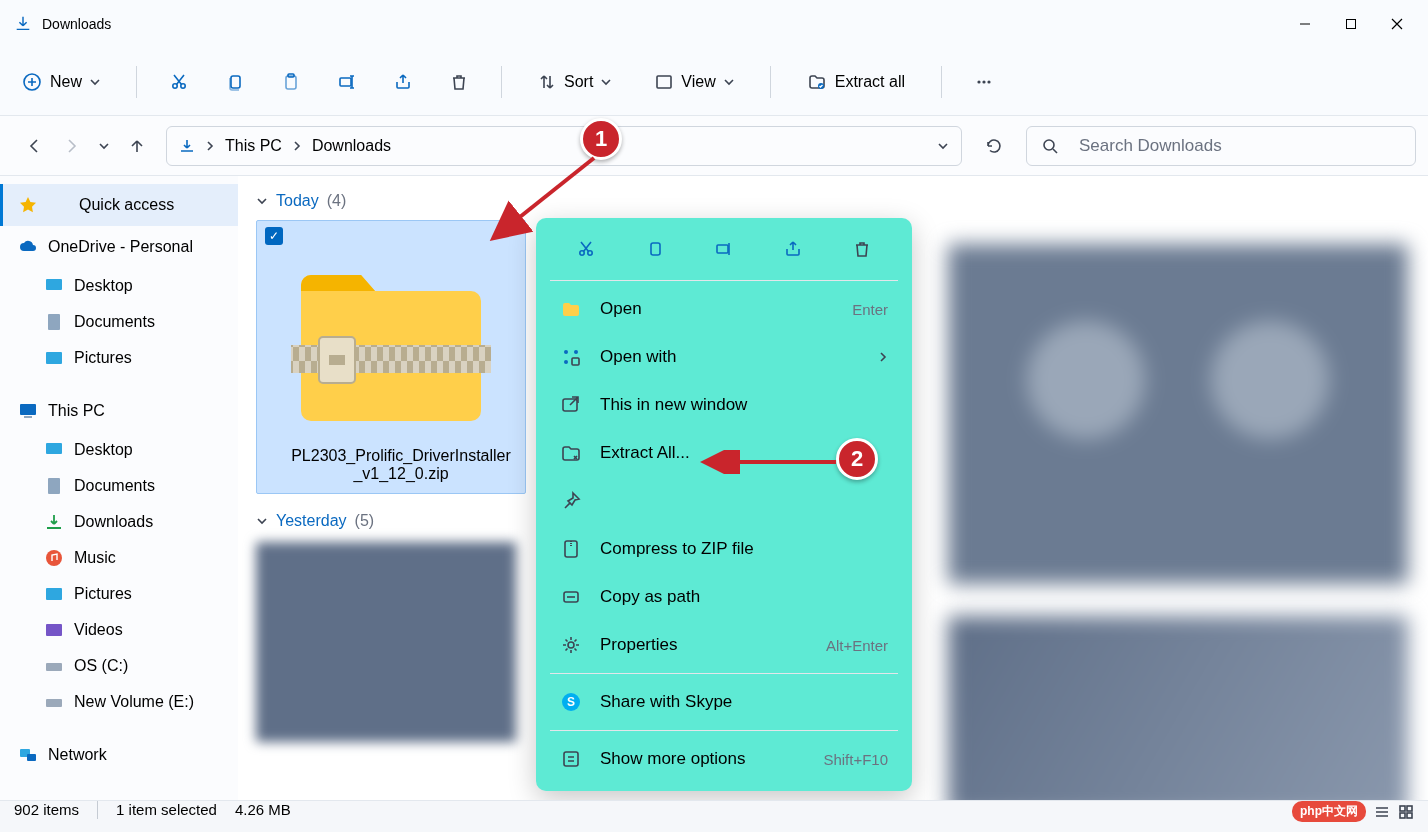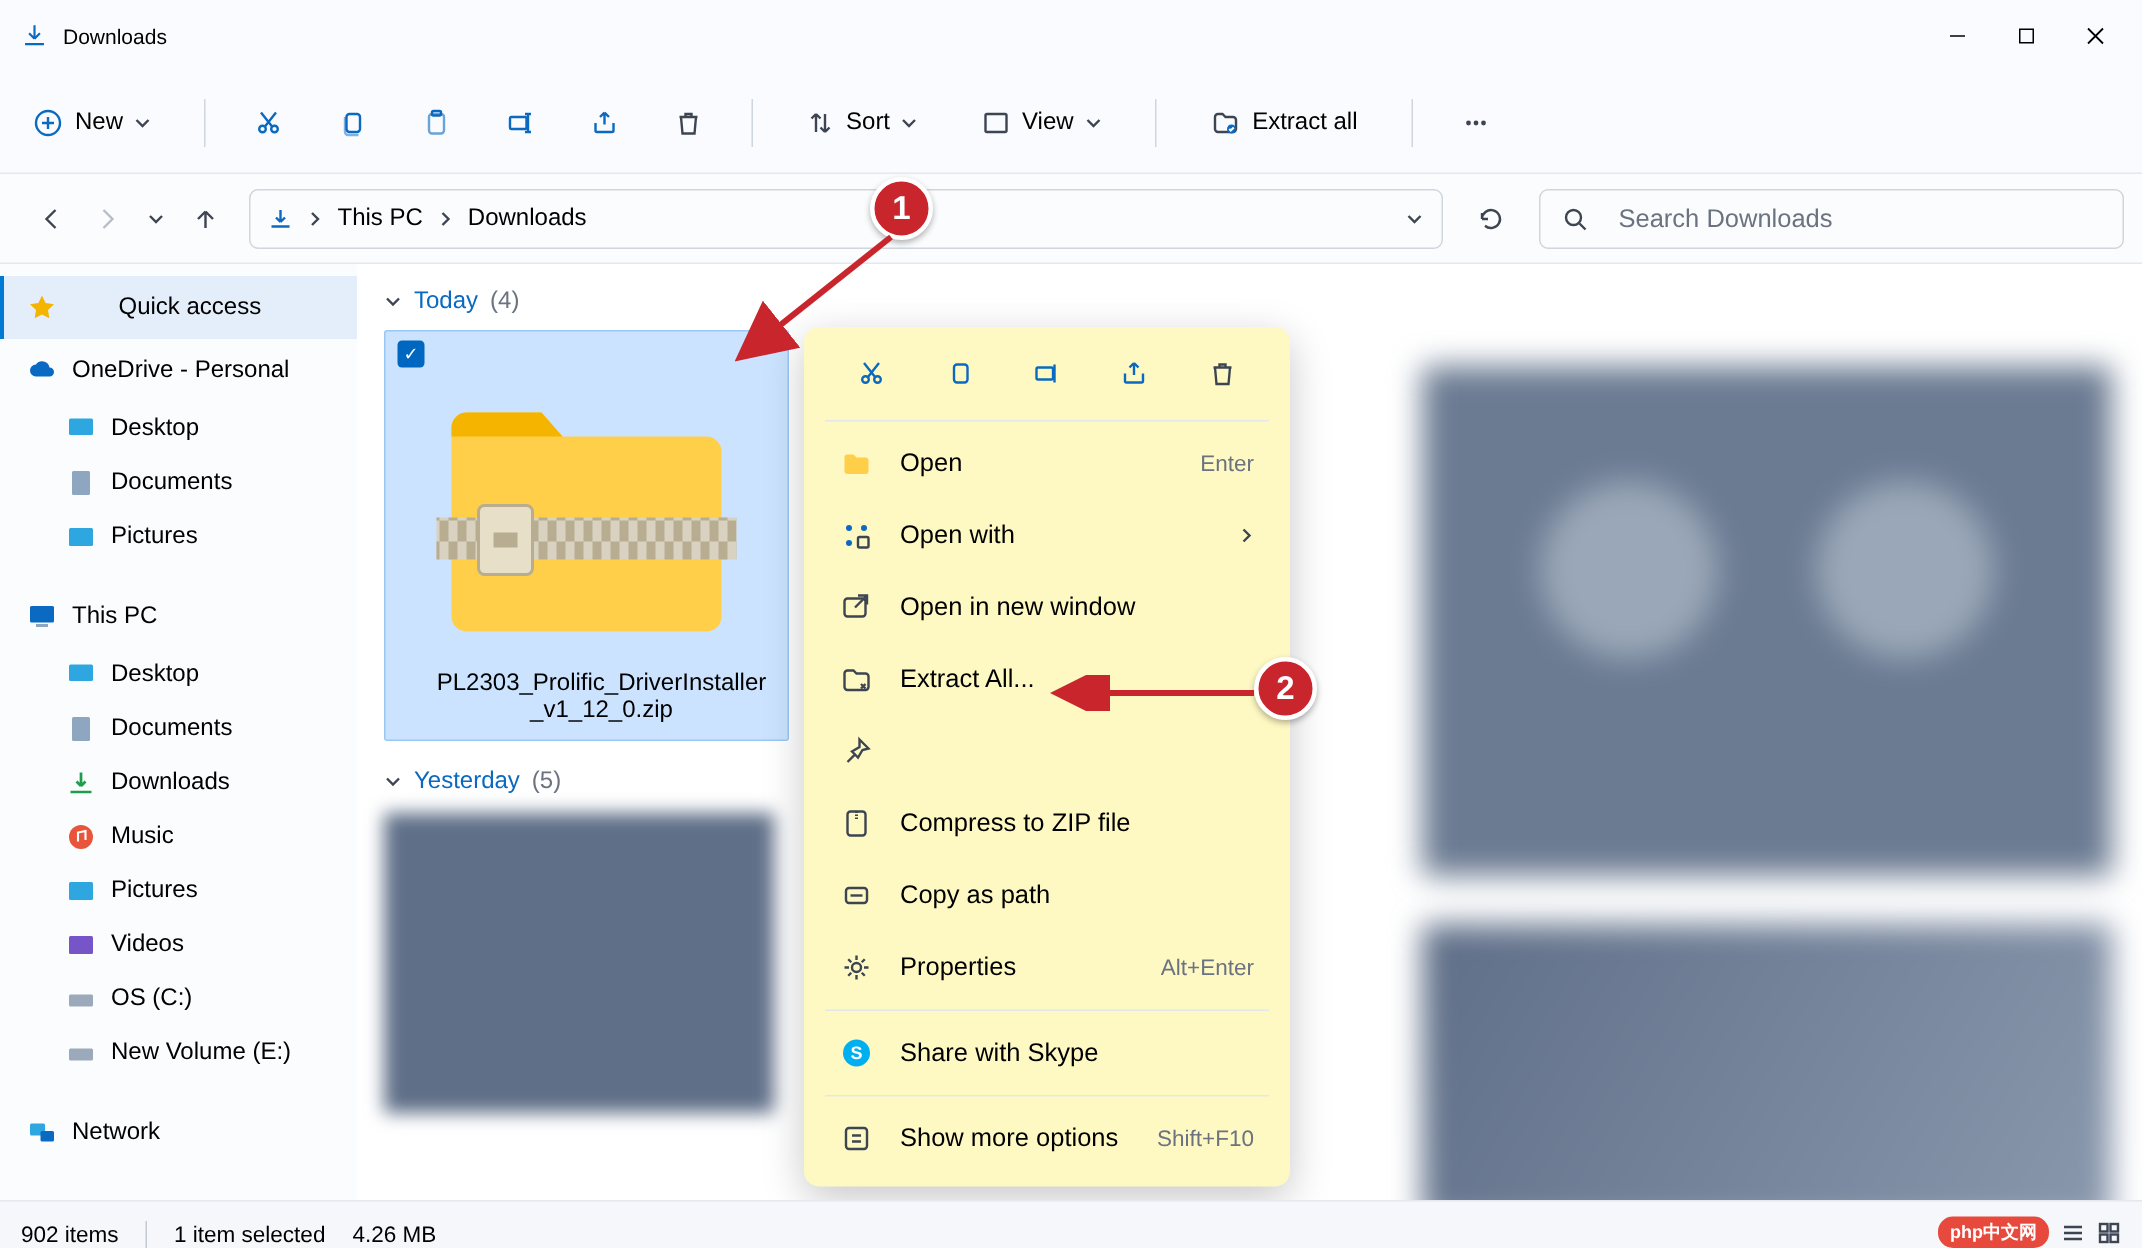--- a/index.html
+++ b/index.html
@@ -36,31 +36,31 @@
 .group-header { display: flex; align-items: center; gap: 8px; color: #000; font-size: 16px; margin: 4px 0 10px 0; }
 .group-header .count { color: #6b7280; }
 .file-item { width: 270px; border: 1px solid #9bc7f5; background: #cbe3ff; border-radius: 2px; padding: 8px 10px 10px; text-align: center; position: relative; }
 .file-item .check { position: absolute; top: 6px; left: 8px; width: 18px; height: 18px; background: #0067c0; border-radius: 3px; display: flex; align-items: center; justify-content: center; color: #fff; font-size: 12px; }
 .zip-icon { width: 220px; height: 200px; margin: 6px auto 12px; }
 .file-name { font-size: 16px; color: #000; word-break: break-word; margin-left: 20px; }
 
 .thumb-row { display: flex; gap: 14px; margin-top: 12px; }
 .thumb { width: 260px; height: 200px; background: #5f6f88; border-radius: 2px; filter: blur(6px); }
 
-.ctxmenu { position: absolute; left: 536px; top: 218px; width: 324px; background: #fef9c3; border-radius: 10px; box-shadow: 0 8px 28px rgba(0,0,0,.22); padding: 8px; font-size: 17px; }
+.ctxmenu { position: absolute; left: 536px; top: 218px; width: 376px; background: #5eead4; border-radius: 10px; box-shadow: 0 8px 28px rgba(0,0,0,.22); padding: 8px; font-size: 17px; }
 .ctx-icons { display: flex; justify-content: space-around; padding: 6px 8px 10px; }
 .ctx-icons div { width: 40px; height: 34px; display: flex; align-items: center; justify-content: center; border-radius: 6px; }
 .ctx-div { height: 1px; background: #e3e6ea; margin: 4px 6px; }
 .ctx-item { height: 48px; display: flex; align-items: center; padding: 0 16px; gap: 18px; border-radius: 6px; }
 .ctx-item .ico { width: 22px; height: 22px; flex-shrink: 0; }
 .ctx-item .lbl { flex: 1; color: #000; }
 .ctx-item .hint { color: #6b7280; font-size: 15px; }
 .ctx-item .chev { color: #6b7280; }
 
-.status { position: absolute; left: 0; right: 0; bottom: 0; height: 32px; background: #f5f7fa; border-top: 1px solid #e3e8ee; display: flex; align-items: flex-end; padding: 0 14px; gap: 18px; font-size: 15px; color: #000; }
+.status { position: absolute; left: 0; right: 0; bottom: 0; height: 32px; background: #f5f7fa; border-top: 1px solid #e3e8ee; display: flex; align-items: flex-start; padding: 0 14px; gap: 18px; font-size: 15px; color: #000; }
 .status .sepv { width: 1px; height: 18px; background: #c5cbd3; }
 .status .right { margin-left: auto; display: flex; align-items: center; gap: 8px; }
 
 .annot { position: absolute; z-index: 50; }
 .badge { width: 42px; height: 42px; border-radius: 50%; background: #c9252c; border: 3px solid #fff; color: #fff; font-size: 22px; font-weight: 700; display: flex; align-items: center; justify-content: center; box-shadow: 0 2px 4px rgba(0,0,0,.3); }
 
 svg { display: block; }
 .ico-blue { stroke: #0a69c0; fill: none; stroke-width: 1.6; }
 .ico-gray { stroke: #3d4452; fill: none; stroke-width: 1.6; }
 </style>
@@ -442,21 +442,21 @@
         </svg>
       </span>
   </div>
   <div class="ctx-item">
     <span class="ico">
         <svg viewBox="0 0 22 22">
           <rect x="3" y="5" width="14" height="12" rx="2" class="ico-gray"></rect>
           <path d="M12 3h6v6m0-6l-8 8" class="ico-gray"></path>
         </svg>
       </span>
-    <span class="lbl">Open in new window</span>
+    <span class="lbl">This in new window</span>
   </div>
   <div class="ctx-item">
     <span class="ico">
         <svg viewBox="0 0 22 22">
           <path d="M3 7a2 2 0 012-2h4l2 2h6a2 2 0 012 2v7a2 2 0 01-2 2H5a2 2 0 01-2-2z" class="ico-gray"></path>
           <path d="M14 14l3 3m0-3l-3 3" class="ico-gray"></path>
         </svg>
       </span>
     <span class="lbl">Extract All...</span>
   </div>

